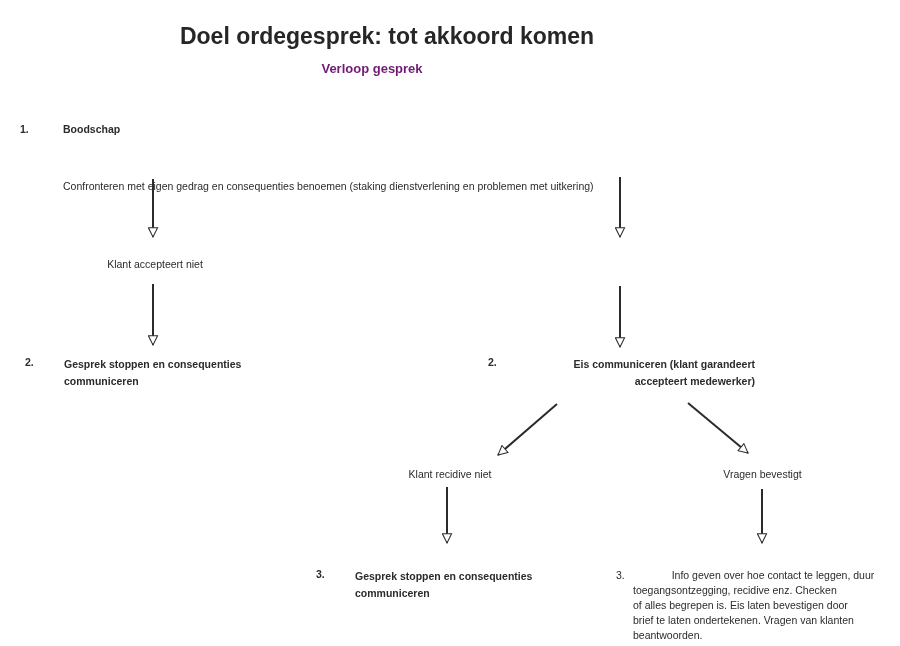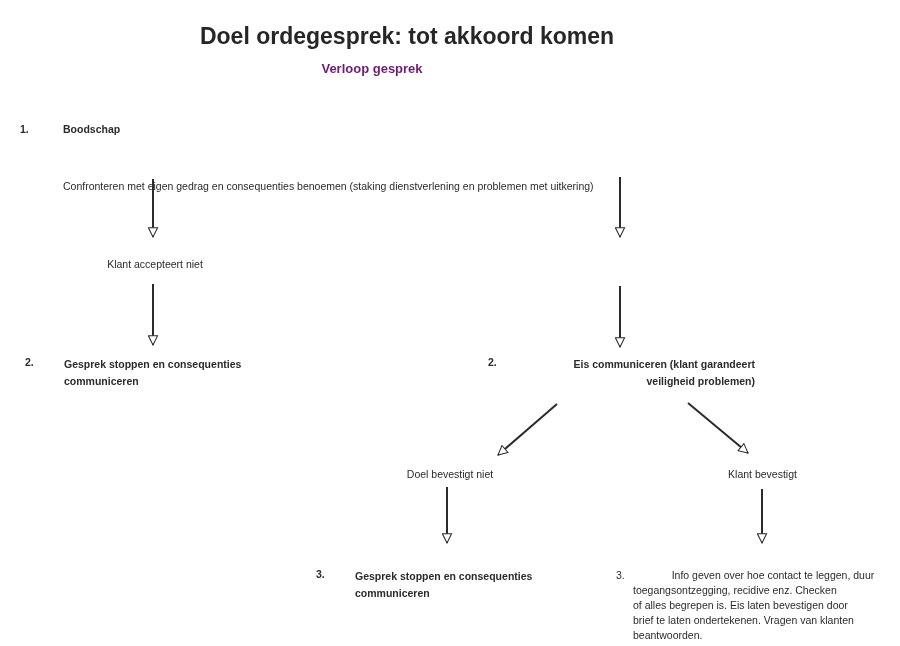--- a/index.html
+++ b/index.html
@@ -22,21 +22,21 @@
   .info-block .cont-line{display:block;}
   .bold{font-weight:normal;margin-left:44px;}
   .nowrap{white-space:nowrap;}
   svg.arrows{position:absolute;left:0;top:0;pointer-events:none;}
 </style>
 </head>
 <body>
 
 <div class="page">
 
-  <div class="abs title" style="left:0;top:22;left:0px;top:22px;width:774px;padding-left:20px;">Doel ordegesprek: tot akkoord komen</div>
+  <div class="abs title" style="left:0;top:22;left:0px;top:22px;width:774px;">Doel ordegesprek: tot akkoord komen</div>
   <div class="abs subtitle" style="left:0px;top:61px;width:744px;">Verloop gesprek</div>
 
   <div class="abs num" style="left:20px;top:123px;">1.</div>
   <div class="abs step-title" style="left:63px;top:123px;">Boodschap</div>
   <div class="abs body-text nowrap" style="left:63px;top:136px;margin-top:44px;">Confronteren met eigen gedrag en consequenties benoemen (staking dienstverlening en problemen met uitkering)</div>
 
   <svg class="arrows" width="900" height="646" viewBox="0 0 900 646">
     <defs>
       <marker id="ah" viewBox="0 0 12 12" refX="11" refY="6" markerWidth="5.5" markerHeight="5.5" orient="auto" markerUnits="strokeWidth">
         <path d="M1,1 L11,6 L1,11 Z" fill="#ffffff" stroke="#2b2b2b" stroke-width="1.1"></path>
@@ -56,25 +56,25 @@
 
   <div class="abs num" style="left:25px;top:356px;">2.</div>
   <div class="abs step-block" style="left:64px;top:356px;width:215px;">
     <span>Gesprek stoppen en consequenties</span>
     <span>communiceren</span>
   </div>
 
   <div class="abs num" style="left:488px;top:356px;">2.</div>
   <div class="abs step-block" style="left:530px;top:356px;width:225px;text-align:right;">
     <span>Eis communiceren (klant garandeert</span>
-    <span>veiligheid problemen)</span>
+    <span>accepteert medewerker)</span>
   </div>
 
-  <div class="abs cond" style="left:385px;top:468px;width:130px;">Doel bevestigt niet</div>
-  <div class="abs cond" style="left:700px;top:468px;width:125px;">Klant bevestigt</div>
+  <div class="abs cond" style="left:385px;top:468px;width:130px;">Klant recidive niet</div>
+  <div class="abs cond" style="left:700px;top:468px;width:125px;">Vragen bevestigt</div>
 
   <div class="abs num" style="left:316px;top:568px;">3.</div>
   <div class="abs step-block" style="left:355px;top:568px;width:215px;">
     <span>Gesprek stoppen en consequenties</span>
     <span>communiceren</span>
   </div>
 
   <div class="abs info-block" style="left:616px;top:568px;width:280px;">
     <div class="first-line"><span class="num-plain">3.</span> <span class="bold">Info geven</span><span> over hoe contact te leggen, duur</span></div>
     <span class="cont-line">toegangsontzegging, recidive enz. Checken</span>

